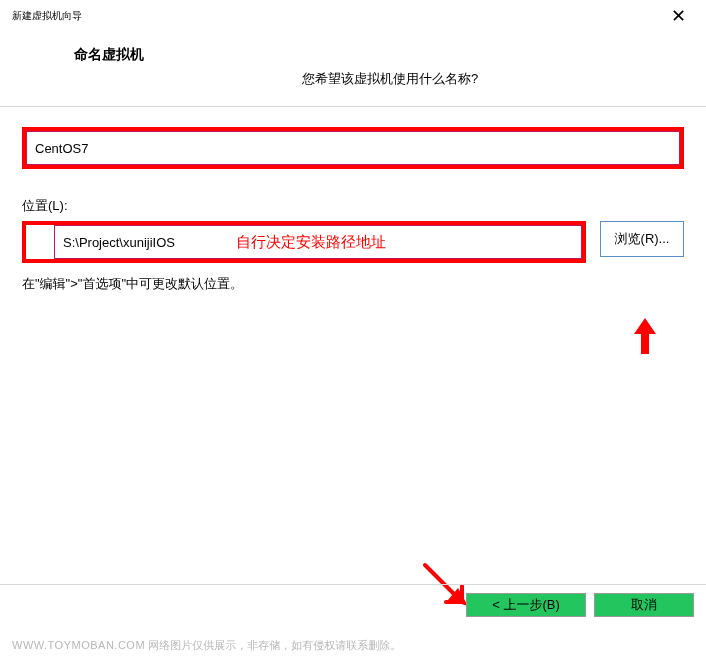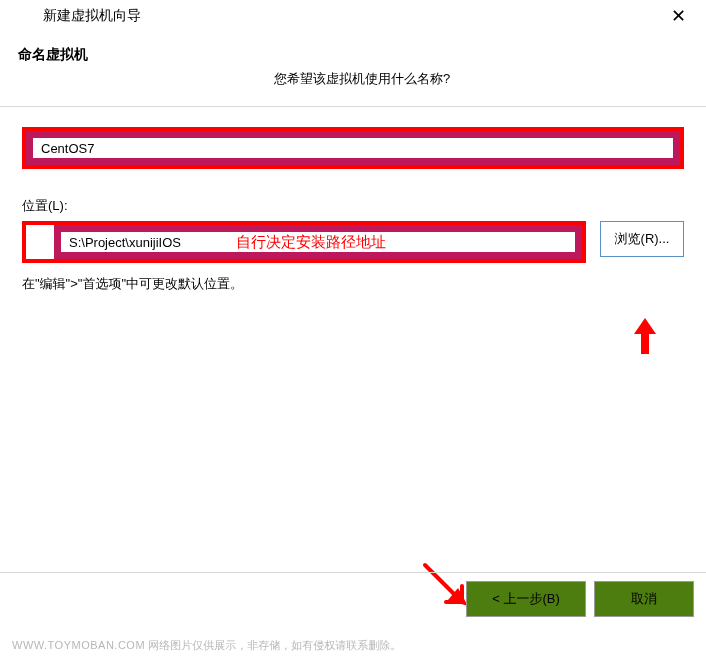--- a/index.html
+++ b/index.html
@@ -18,33 +18,33 @@
     }
     .titlebar {
       display: flex;
       justify-content: space-between;
       align-items: center;
       padding: 6px 12px 6px 12px;
       border-bottom: 1px solid transparent;
       height: 32px;
     }
     .title-text {
-      font-size: 14px;
-      color: #000;
-      margin-left: 31px;
+      font-size: 10px;
+      color: #000;
     }
     .close-x {
       font-size: 18px;
       font-weight: 300;
       cursor: pointer;
       padding: 2px 8px;
       color: #000;
     }
     .header-section {
-      padding: 14px 20px 18px 18px;
+      padding: 14px 20px 18px 42px;
+      margin-left: 32px;
     }
     .main-heading {
       font-weight: bold;
       font-size: 14px;
       color: #000;
       margin-bottom: 6px;
     }
     .sub-heading {
       font-size: 13px;
       color: #000;
@@ -75,21 +75,21 @@
       position: relative;
       flex-grow: 1;
       padding: 0;
     }
     .text-input {
       width: 100%;
       height: 34px;
       padding: 4px 8px;
       font-size: 13px;
       font-family: inherit;
-      border: 7px solid #be185d;
+      border: 1px solid #be185d;
       outline: none;
     }
     .first-input-row .redbox {
       width: 543px;
     }
     .second-input-row .redbox {
       width: 543px;
       padding-left: 28px;
     }
     .annotation {
@@ -151,25 +151,25 @@
       bottom: 38px;
       left: 0;
       right: 0;
       padding: 8px 12px 8px 0;
       border-top: 1px solid #d8d8d8;
       display: flex;
       justify-content: flex-end;
       gap: 8px;
     }
     .nav-btn {
-      height: 36px;
+      height: 24px;
       min-width: 120px;
       padding: 0 12px;
       border: 1px solid #9a9a9a;
-      background: #4d7c0f;
+      background: #22c55e;
       font-size: 13px;
       font-family: inherit;
       cursor: pointer;
       color: #000;
     }
     .nav-btn-cancel {
       min-width: 100px;
     }
     .watermark {
       position: absolute;

